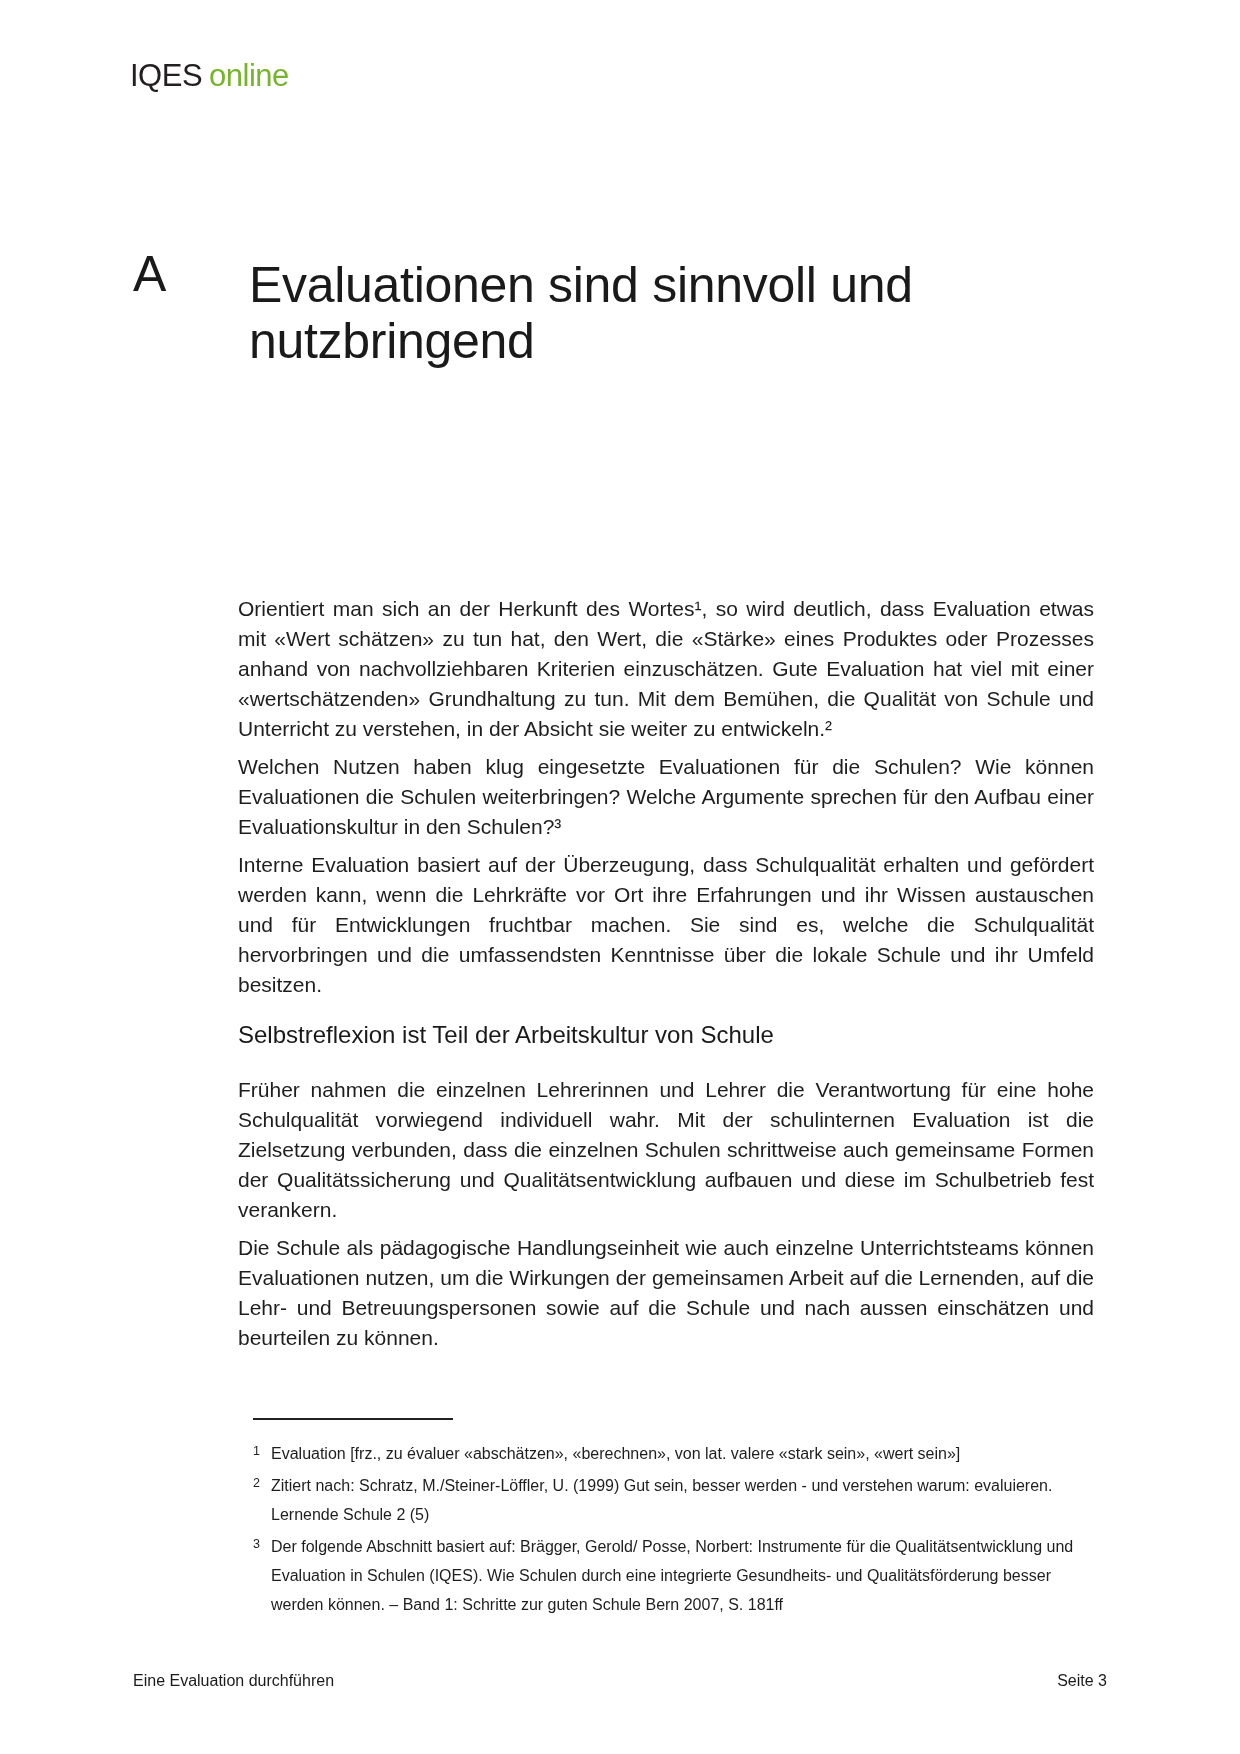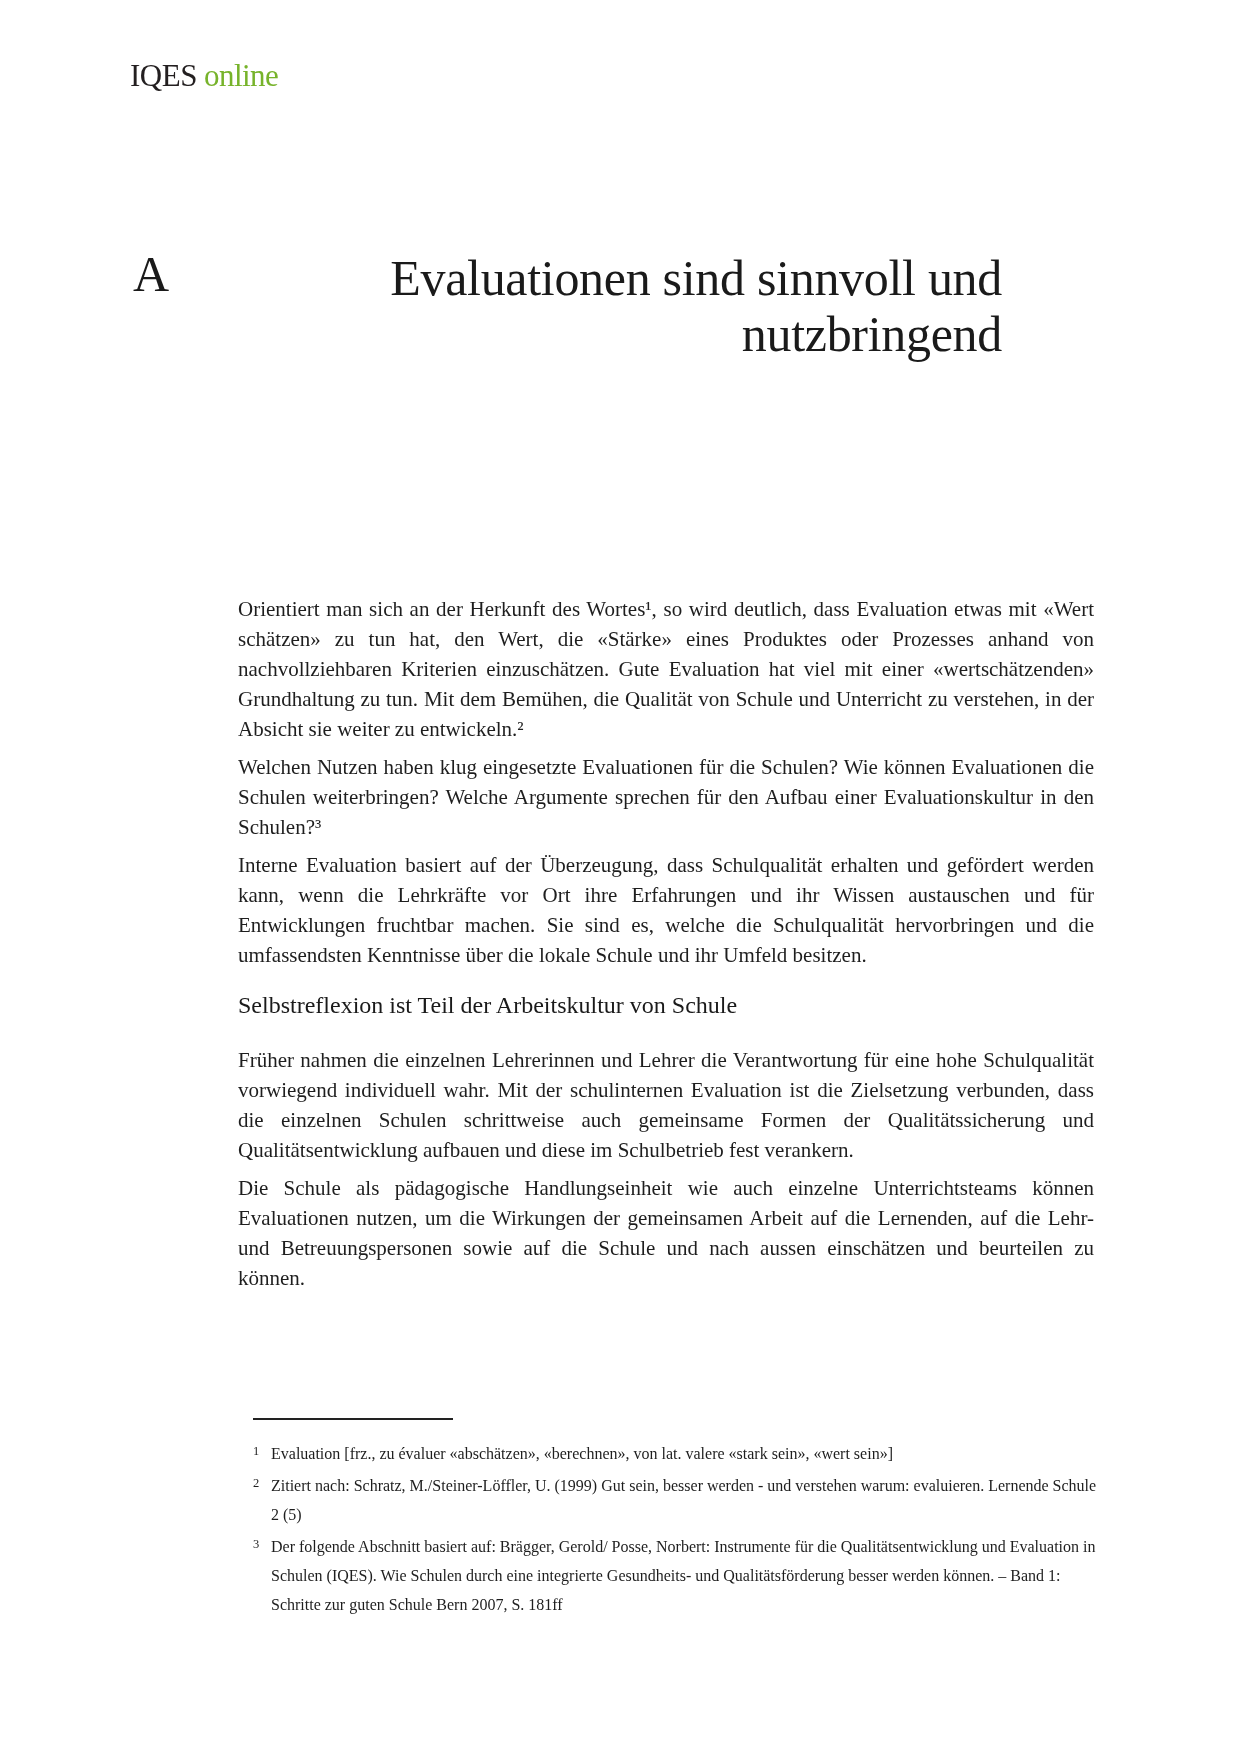--- a/index.html
+++ b/index.html
@@ -1,21 +1,21 @@
 <!DOCTYPE html>
 <html lang="de"><head>
 <meta charset="utf-8">
 <style>
   html, body { margin: 0; padding: 0; background: #ffffff; }
   .page {
     position: relative;
     width: 1180px;
     height: 1754px;
     background: #ffffff;
-    font-family: Liberation Serif, serif;
+    font-family: Liberation Sans, sans-serif;
     color: #1e1e1e;
     overflow: hidden;
   }
   
   .logo {
     position: absolute;
     left: 130px;
     top: 58px;
     font-size: 31px;
     letter-spacing: -0.5px;
@@ -32,27 +32,26 @@
     display: flex;
     color: #1a1a1a;
   }
   .chapter .h-num {
     flex: none;
     width: 105px;
     font-size: 50px;
     line-height: 56px;
   }
   .chapter .h-title {
-    margin: 4px;
+    margin: 11px;
     font-weight: 400;
     font-size: 50px;
     line-height: 56px;
     width: 760px;
     letter-spacing: -0.3px;
-    text-align: right;
   }
   .section {
     position: absolute;
     left: 133px;
     top: 439px;
     display: flex;
     color: #1a1a1a;
   }
   .section .h-num {
     flex: none;
@@ -162,14 +161,18 @@
     <div class="fn">
       <span class="fn-num">2</span>
       <span class="fn-text">Zitiert nach: Schratz, M./Steiner-Löffler, U. (1999) Gut sein, besser werden - und verstehen warum: evaluieren. Lernende Schule 2 (5)</span>
     </div>
     <div class="fn">
       <span class="fn-num">3</span>
       <span class="fn-text">Der folgende Abschnitt basiert auf: Brägger, Gerold/ Posse, Norbert: Instrumente für die Qualitätsentwicklung und Evaluation in Schulen (IQES). Wie Schulen durch eine integrierte Gesundheits- und Qualitätsförderung besser werden können. – Band 1: Schritte zur guten Schule Bern 2007, S. 181ff</span>
     </div>
   </div>
 
+  <div class="footer">
+    <span>Eine Evaluation durchführen</span>
+    <span>Seite 3</span>
+  </div>
 
 </div>
 
 </body></html>

